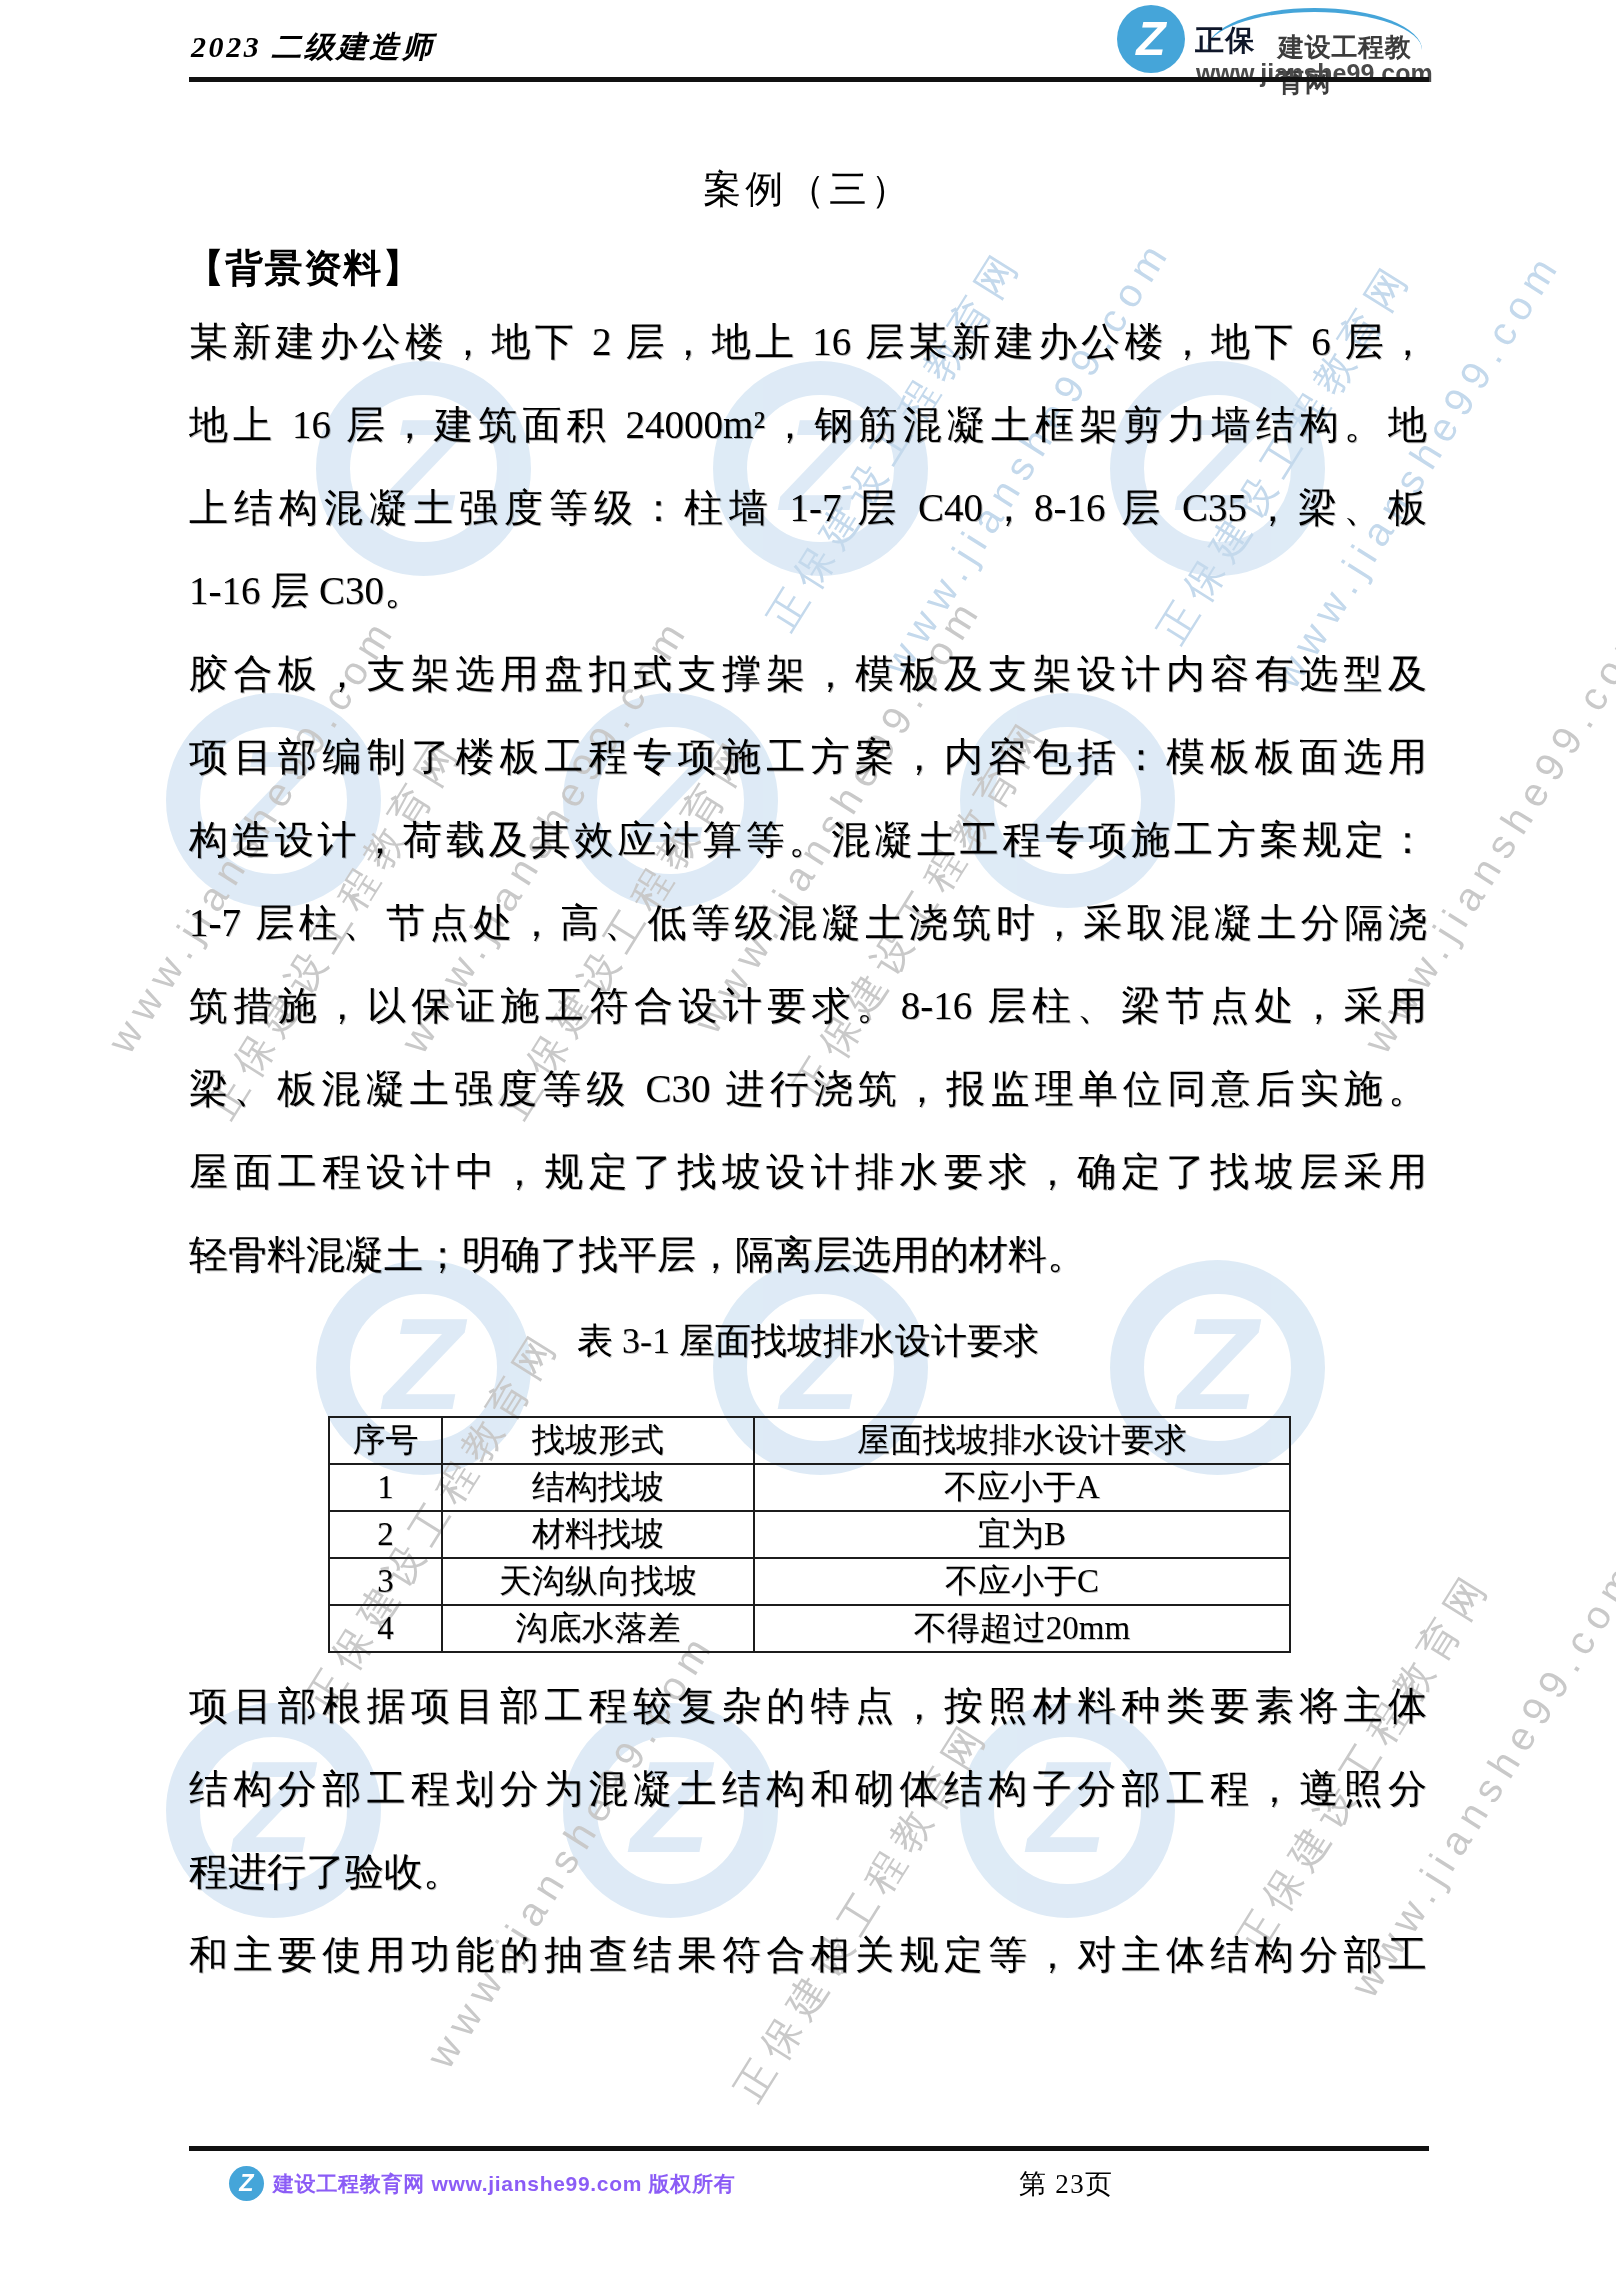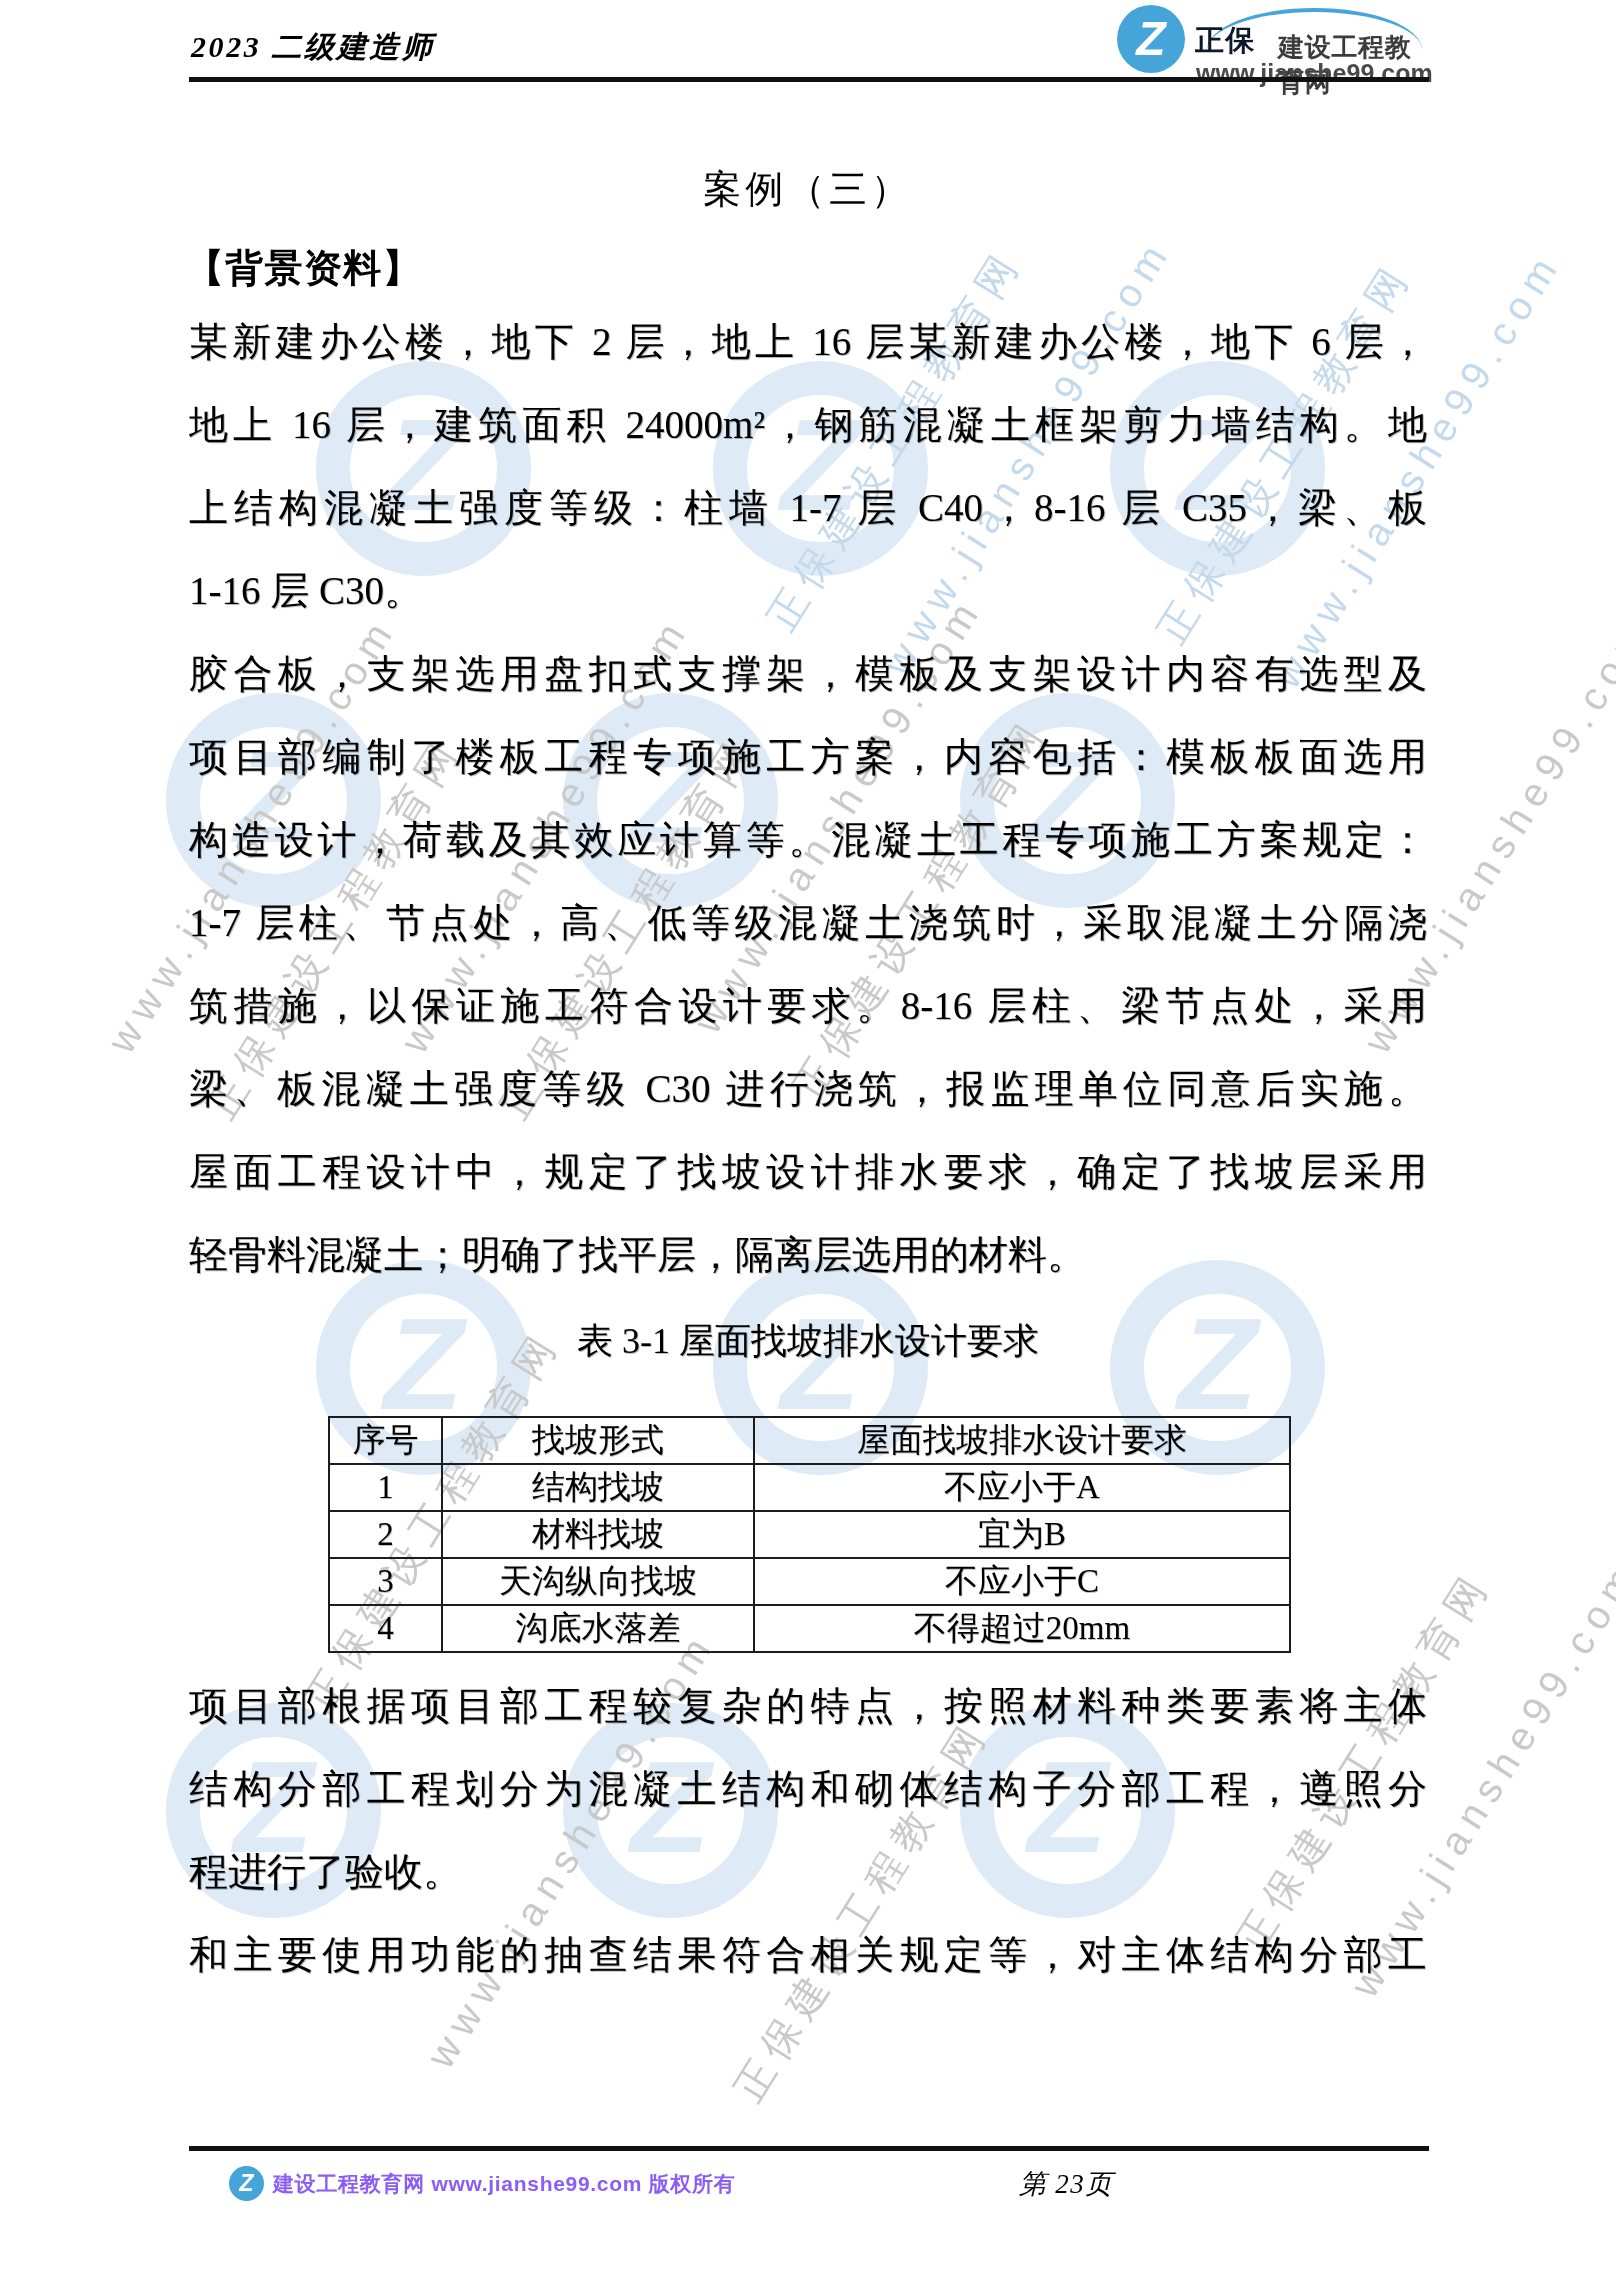--- a/index.html
+++ b/index.html
@@ -113,21 +113,21 @@
     font-family:"Liberation Sans","DejaVu Sans",sans-serif;
     color:#fff;font-weight:bold;font-style:italic;font-size:23.4px;line-height:1;
   }
   .ftr-text{
     position:absolute;left:273px;top:2167px;z-index:2;
     font-family:"Liberation Sans","DejaVu Sans",sans-serif;
     font-size:21px;font-weight:bold;color:#8b5cf6;letter-spacing:0.7px;line-height:34px;
   }
   .ftr-page{
     position:absolute;left:1019px;top:2166px;z-index:2;
-    font-size:27px;color:#000;line-height:36px;letter-spacing:1.3px;font-style:italic;
+    font-size:27px;color:#000;line-height:36px;letter-spacing:1.3px;
   }
 </style>
 </head>
 <body>
 
 <div class="page">
 
   <div class="wm-layer" id="wm-layer">
       <div class="wm-ring" style="left: 316px; top: 361px;">
         <span>Z</span>

